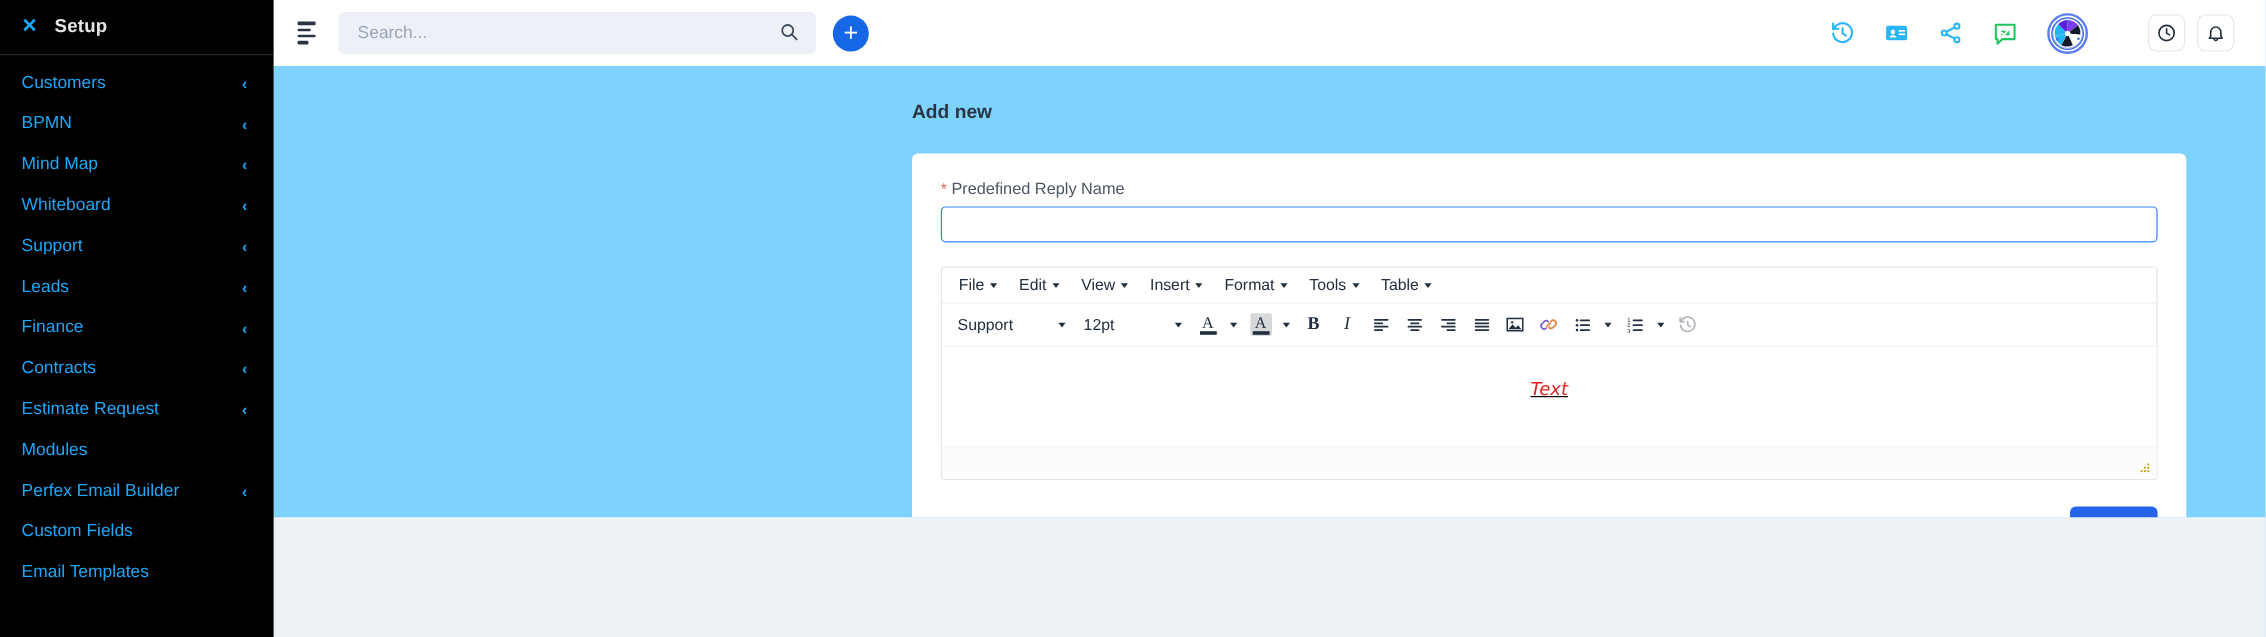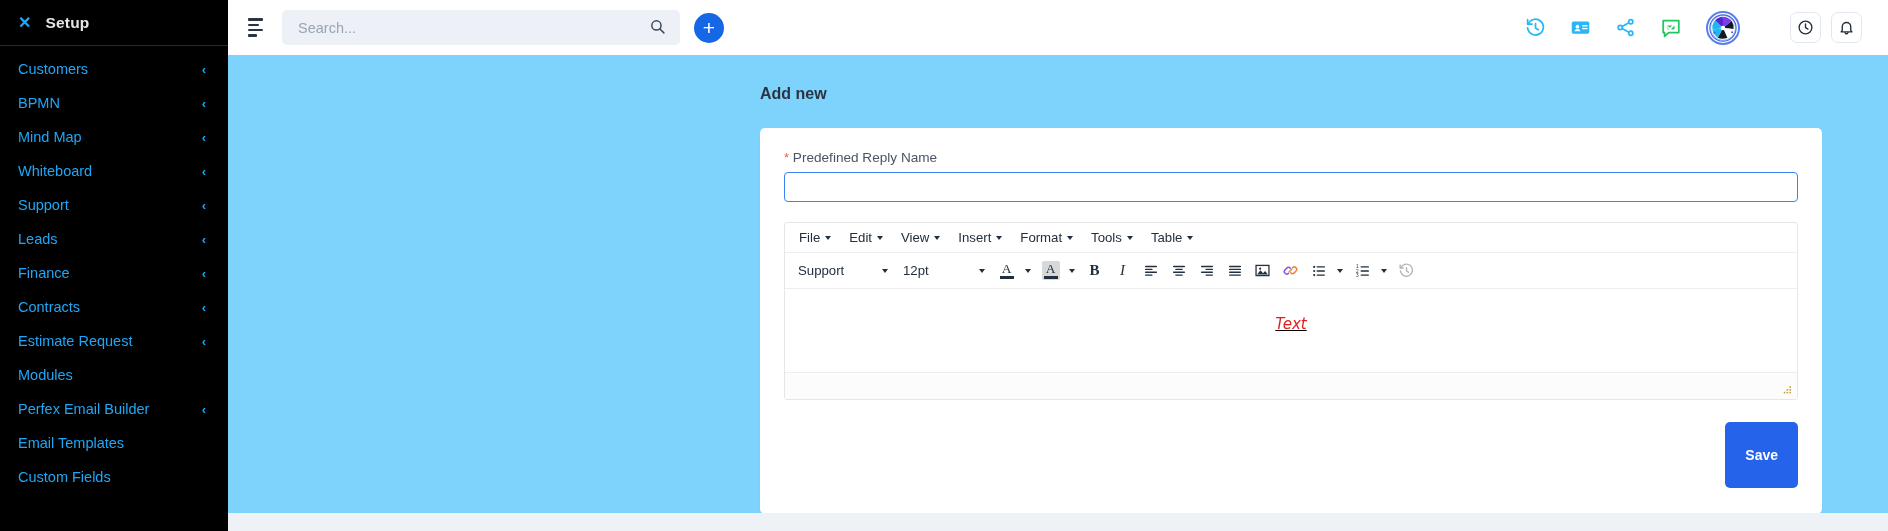--- a/index.html
+++ b/index.html
@@ -63,21 +63,21 @@
     font-size: 13px;
     font-weight: 700;
     line-height: 1;
   }
 
   
   .content-col {
     flex: 1;
     display: flex;
     flex-direction: column;
-    height: 513px;
+    height: 431px;
     min-width: 0;
   }
   .topbar {
     height: 55px;
     min-height: 55px;
     background: #ffffff;
     display: flex;
     align-items: center;
     padding: 0 26px 0 14px;
     gap: 14px;
@@ -359,24 +359,24 @@
           <span class="nav-chevron">‹</span>
         </div>
         <div class="nav-item">
           <span class="nav-label">Modules</span>
         </div>
         <div class="nav-item">
           <span class="nav-label">Perfex Email Builder</span>
           <span class="nav-chevron">‹</span>
         </div>
         <div class="nav-item">
+          <span class="nav-label">Custom Fields</span>
+        </div>
+        <div class="nav-item">
           <span class="nav-label">Email Templates</span>
-        </div>
-        <div class="nav-item">
-          <span class="nav-label">Custom Fields</span>
         </div>
       </nav>
   </aside>
 
   <div class="content-col">
 
     <header class="topbar">
       <div class="hamburger">
         <i></i>
           <i></i>

